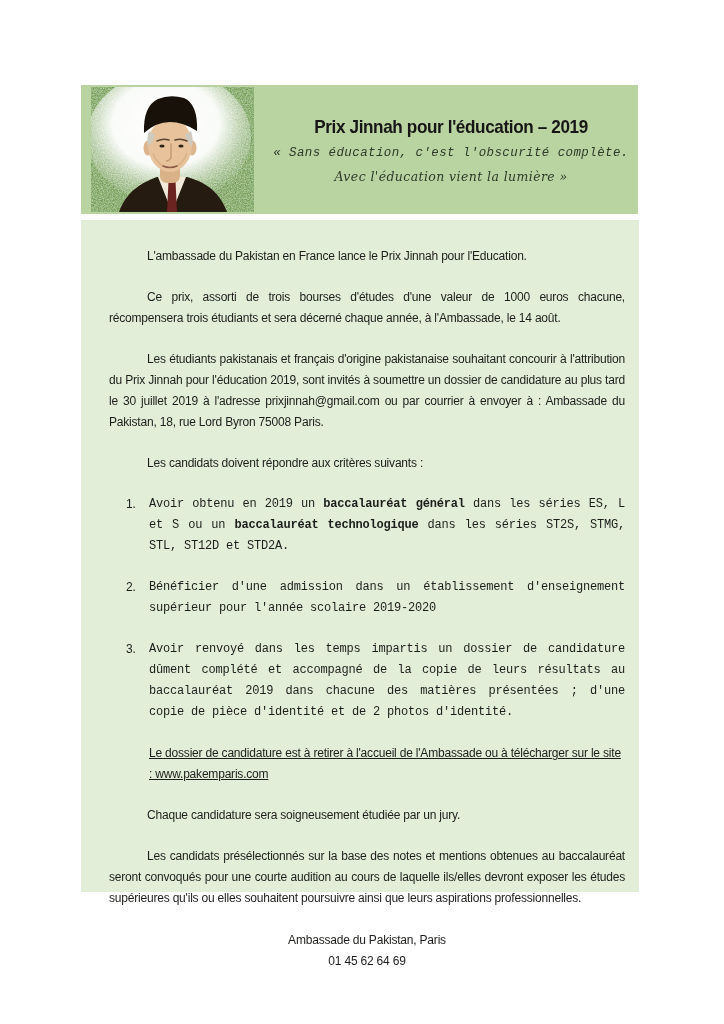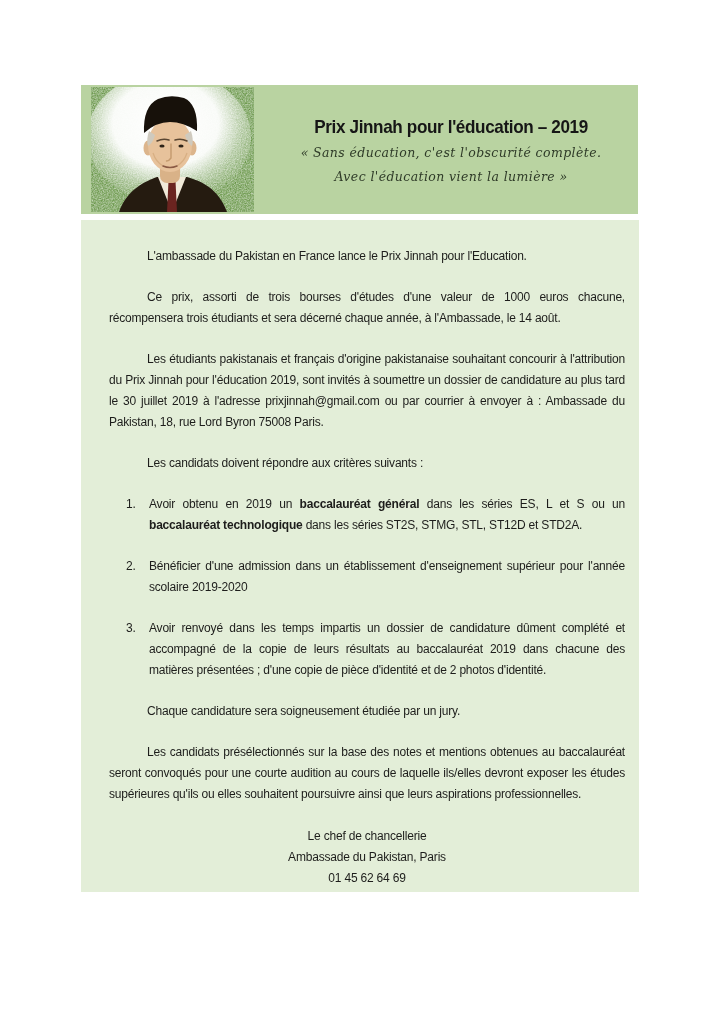--- a/index.html
+++ b/index.html
@@ -49,21 +49,21 @@
   }
   .quote {
     font-family: "DejaVu Serif", serif;
     font-style: italic;
     font-size: 12.5px;
     letter-spacing: 0.4px;
     line-height: 24px;
     color: var(--quote-color, #2f3b28);
     white-space: nowrap;
   }
-  .quote-1 { margin-top: 3px; }
+  .quote-1 { margin-top: 3px; font-family: Liberation Mono, monospace; }
 
   
   .body-box {
     position: absolute;
     left: 81px; top: 220px;
     width: 558px; height: 672px;
     background: var(--body-bg, #e3eed8);
     box-sizing: border-box;
     padding: 26px 14px 0 28px;
     color: var(--text-color, #1d1d1b);
@@ -72,21 +72,21 @@
     line-height: 21px;
   }
   .body-box p { margin: 0 0 20px 0; text-align: justify; }
   p.indent { text-indent: 38px; }
   .email { color: inherit; cursor: pointer; }
 
   .list { margin: 0 0 20px 0; }
   .li { display: flex; margin-bottom: 20px; }
   .li:last-child { margin-bottom: 0; }
   .li-num { width: 23px; margin-left: 17px; flex: 0 0 auto; }
-  .li-text { flex: 1 1 auto; text-align: justify; }
+  .li-text { flex: 1 1 auto; text-align: justify; font-family: Liberation Mono, monospace; }
 
   .underline-block {
     margin-left: 40px !important;
     text-decoration: underline;
     text-align: left !important;
   }
 
   .closing { text-align: center; line-height: 21px; margin-top: 21px; }
 
   
@@ -183,24 +183,24 @@
       <div class="li">
         <span class="li-num">2.</span>
         <span class="li-text">Bénéficier d'une admission dans un établissement d'enseignement supérieur pour l'année scolaire 2019-2020</span>
       </div>
       <div class="li">
         <span class="li-num">3.</span>
         <span class="li-text">Avoir renvoyé dans les temps impartis un dossier de candidature dûment complété et accompagné de la copie de leurs résultats au baccalauréat 2019 dans chacune des matières présentées ; d'une copie de pièce d'identité et de 2 photos d'identité.</span>
       </div>
     </div>
 
+    <p class="underline-block">Le dossier de candidature est à retirer à l'accueil de l'Ambassade ou à télécharger sur le site : www.pakemparis.com</p>
     <p class="indent">Chaque candidature sera soigneusement étudiée par un jury.</p>
     <p class="indent">Les candidats présélectionnés sur la base des notes et mentions obtenues au baccalauréat seront convoqués pour une courte audition au cours de laquelle ils/elles devront exposer les études supérieures qu'ils ou elles souhaitent poursuivre ainsi que leurs aspirations professionnelles.</p>
 
     <div class="closing">
-      <div>Le chef de chancellerie</div>
       <div>Ambassade du Pakistan, Paris</div>
       <div>01 45 62 64 69</div>
     </div>
   </div>
 
 
 </div>
 
 </body></html>

